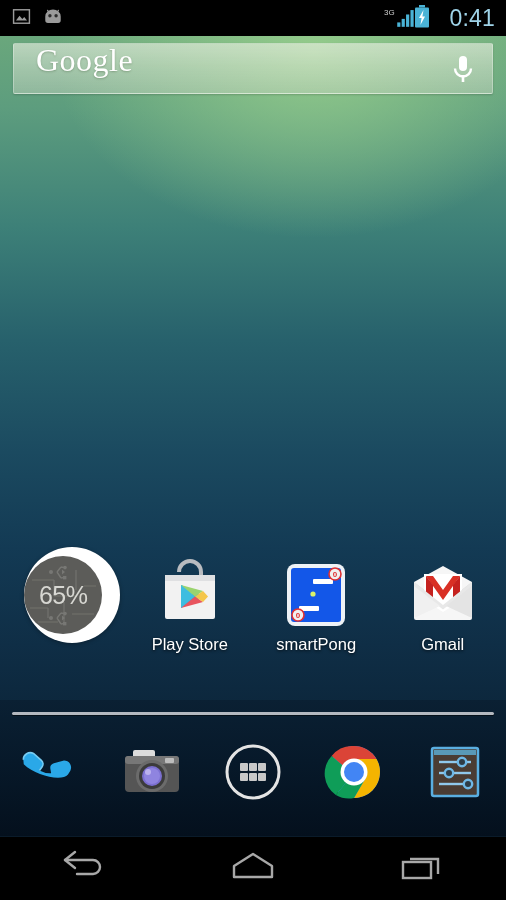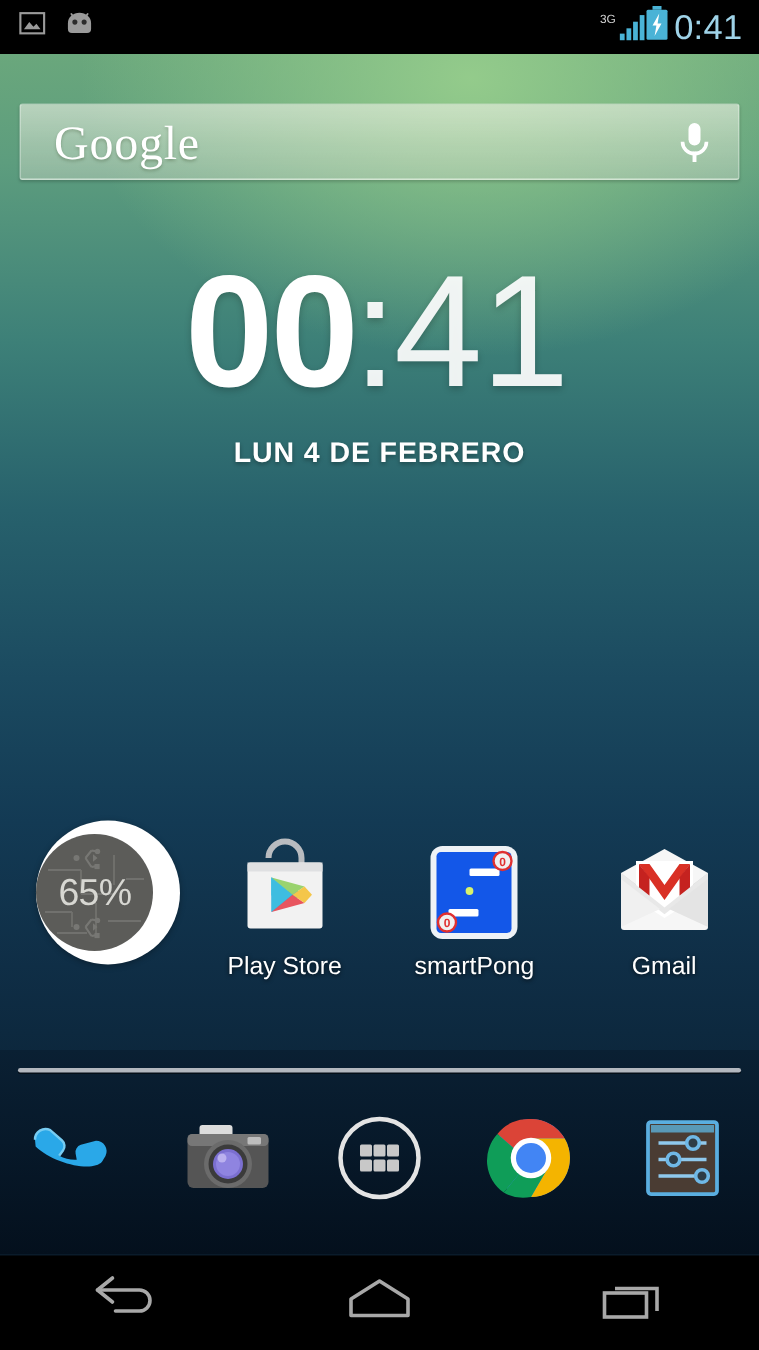--- a/index.html
+++ b/index.html
@@ -56,37 +56,37 @@
     z-index: 20;
   }
   .status-left { display: flex; align-items: center; gap: 11px; }
   .status-right { margin-left: auto; display: flex; align-items: center; gap: 0; }
   .status-clock {
     color: #9fd3e8;
     font-size: 23px;
     letter-spacing: 0.2px;
     padding-left: 3px;
     padding-right: 3px;
+    margin-left: 16px;
   }
 
   
   .searchbar {
     position: absolute;
-    left: 13px; top: 69px;
+    left: 13px; top: 43px;
     width: 480px; height: 51px;
     box-sizing: border-box;
     border: 1px solid rgba(255,255,255,0.30);
     border-radius: 2px;
     background: linear-gradient(180deg,
         rgba(236,240,228,0.62) 0%,
         rgba(225,232,216,0.50) 48%,
         rgba(205,216,198,0.44) 100%);
     box-shadow: 0 1px 2px rgba(0,0,0,0.18);
     display: flex;
-    align-items: center;
     padding: 0 14px 0 22px;
     z-index: 10;
   }
   .google-word {
     font-family: "Liberation Serif", "DejaVu Serif", serif;
     font-size: 32px;
     color: #ffffff;
     letter-spacing: 0.5px;
     text-shadow: 0 1px 2px rgba(60,80,50,0.35);
     line-height: 1;
@@ -286,26 +286,20 @@
     <span class="google-word">Google</span>
     <span class="mic-wrap">
       <svg width="30" height="34" viewBox="0 0 30 34">
         <rect x="11" y="4" width="8" height="15" rx="4" fill="#ffffff"></rect>
         <path d="M7 16.5 a8 8 0 0 0 16 0" fill="none" stroke="#ffffff" stroke-width="2.4"></path>
         <rect x="13.7" y="23" width="2.6" height="7" fill="#ffffff"></rect>
       </svg>
     </span>
   </div>
 
-  <div class="clockwidget">
-    <div class="clock-time">
-      <span class="clock-h">00</span><span class="clock-sep">:</span><span class="clock-m">41</span>
-    </div>
-    <div class="clock-date">LUN 4 DE FEBRERO</div>
-  </div>
 
   <div class="appgrid">
 
     <div class="appcell">
       <div class="appicon">
         <div class="batt-widget">
           <div class="batt-inner">
             <svg width="78" height="78" viewBox="0 0 78 78" style="position:absolute;left:0;top:0;opacity:0.45;">
               <g stroke="#8d8d88" stroke-width="1.2" fill="none">
                 <path d="M8 24 H30 M30 24 V40 M30 40 H52 M52 14 V34 M60 30 H72"></path>

